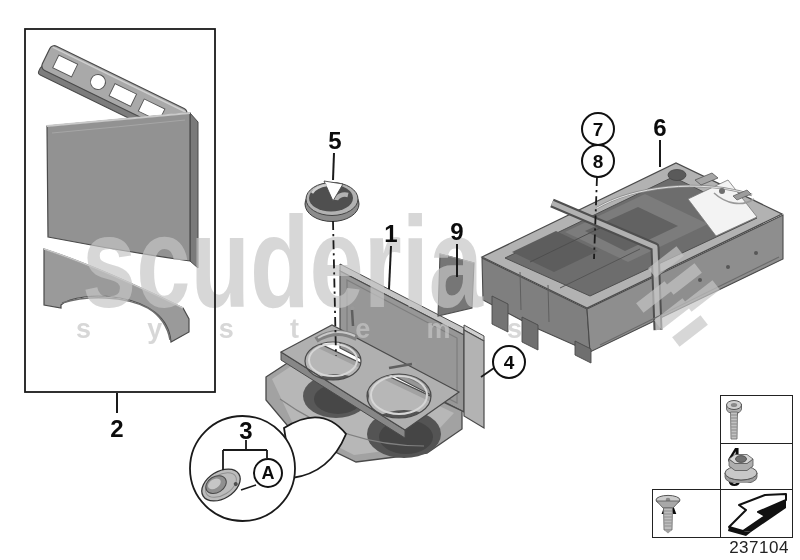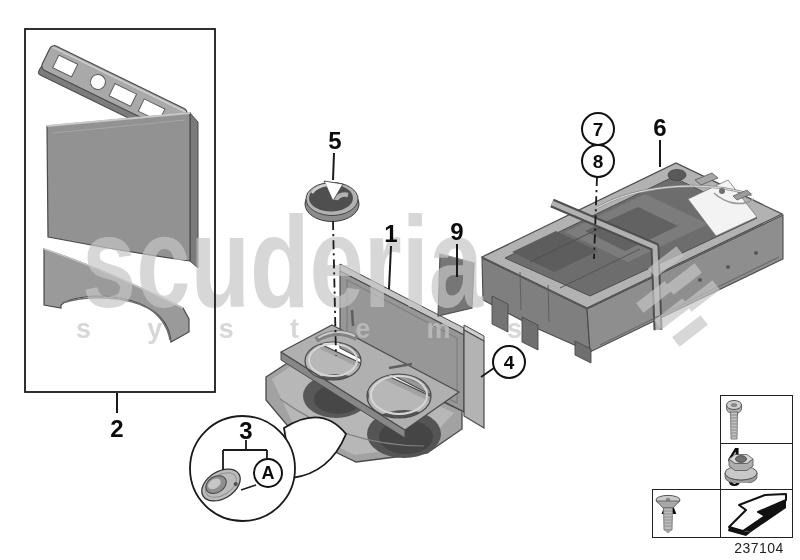--- a/index.html
+++ b/index.html
@@ -21,21 +21,21 @@
          color:#0c0c0c;z-index:4;line-height:1;}
   .balloon{position:absolute;transform:translate(-50%,-50%);width:30px;height:30px;
            border:2.2px solid #111;border-radius:50%;background:#fff;display:flex;
            align-items:center;justify-content:center;font-weight:bold;font-size:19px;
            color:#0c0c0c;z-index:4;line-height:1;}
   .balloon.small{width:26px;height:26px;font-size:18px;}
   .cell{position:absolute;border:1.6px solid #222;background:#fff;box-sizing:border-box;
         z-index:4;}
   .cell-label{position:absolute;font-weight:bold;font-size:23px;color:#0c0c0c;line-height:1;}
   .cell-icon{position:absolute;}
-  .part-number{position:absolute;transform:translate(-50%,-50%);font-size:14px;color:#222;
+  .part-number{position:absolute;transform:translate(-50%,-50%);font-size:17px;color:#222;
                letter-spacing:0.5px;z-index:4;}
 </style>
 </head>
 <body>
 
 <div id="stage">
 
   <svg class="layer-art" width="800" height="560" viewBox="0 0 800 560">
 
     <g transform="translate(52,44) rotate(26)">

